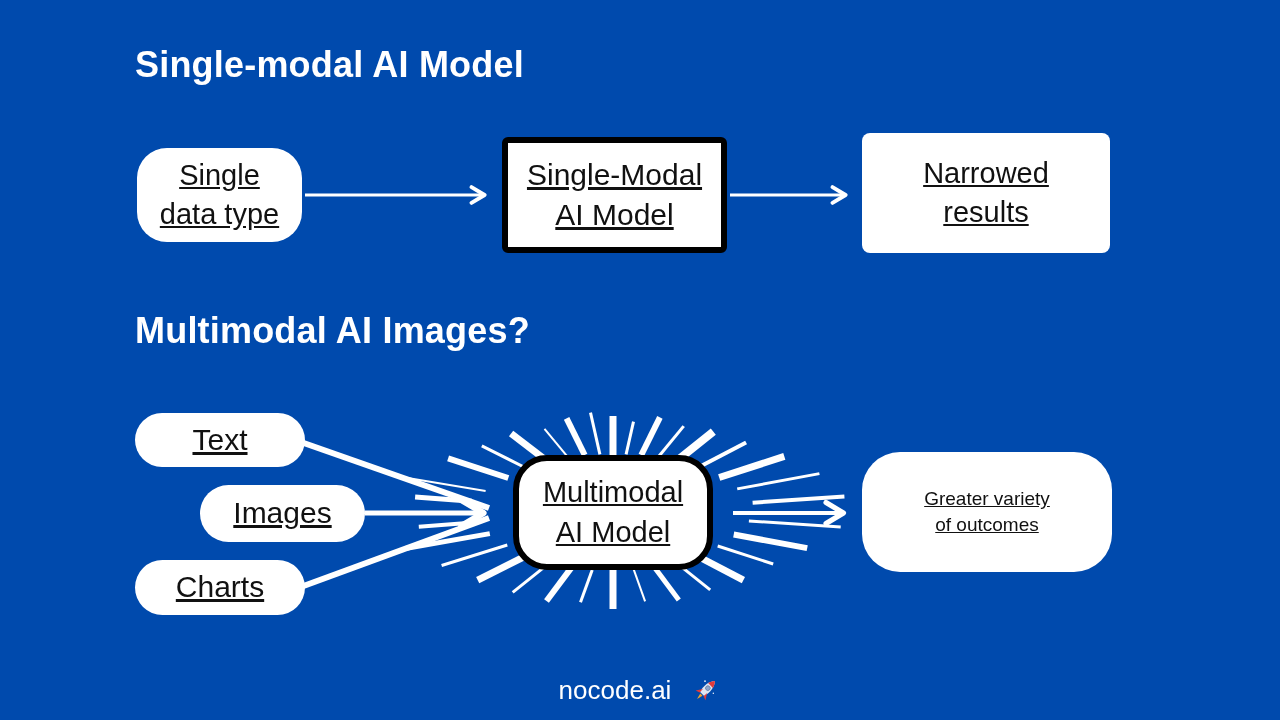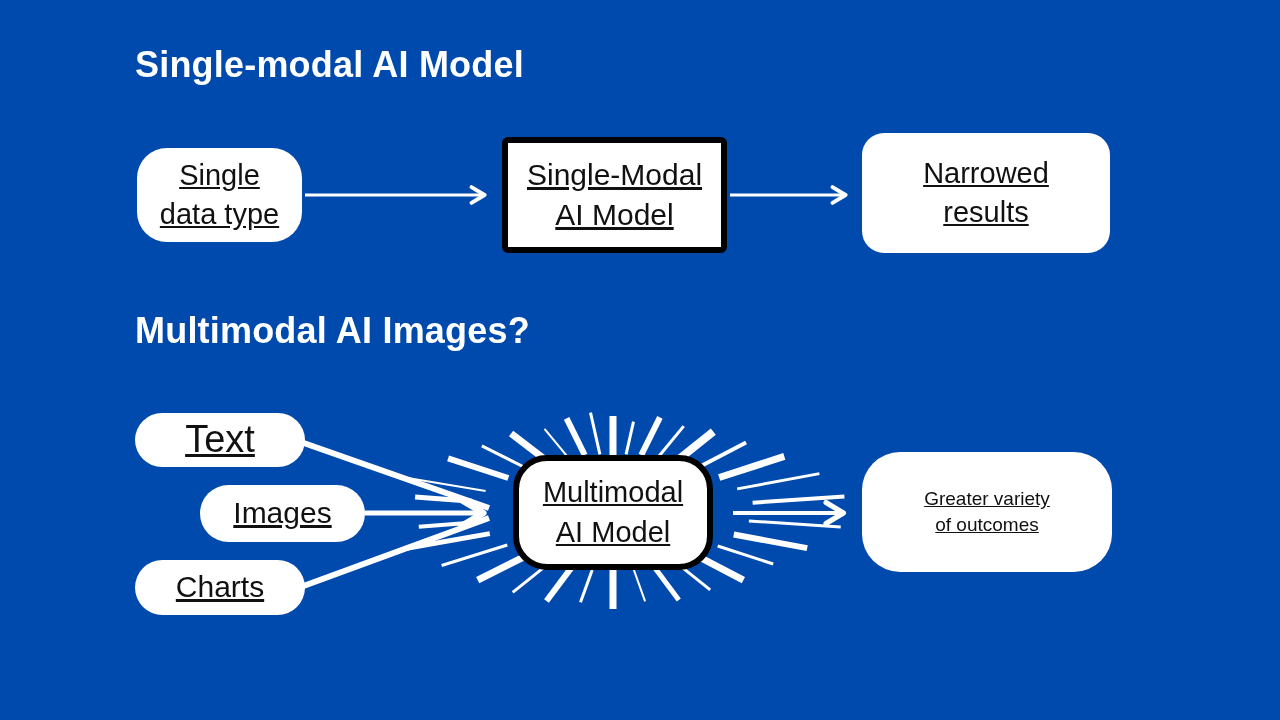--- a/index.html
+++ b/index.html
@@ -17,22 +17,22 @@
   .h2{left:135px;top:310px;}
   .node{
     position:absolute;background:var(--node-fill,#fff);color:var(--node-text,#111);
     display:flex;align-items:center;justify-content:center;text-align:center;
     white-space:pre-line;font-size:29px;line-height:1.35;box-sizing:border-box;
     z-index:3;
     text-decoration:underline;
   }
   .n-single-data{left:137px;top:148px;width:165px;height:94px;border-radius:30px;}
   .n-single-model{left:502px;top:137px;width:225px;height:116px;border-radius:6px;border:6px solid var(--node-border,#000);font-size:30px;}
-  .n-narrowed{left:862px;top:133px;width:248px;height:120px;border-radius:22px;}
-  .p-text{left:135px;top:413px;width:170px;height:54px;border-radius:27px;font-size:38px;}
+  .n-narrowed{left:862px;top:133px;width:248px;height:120px;border-radius:8px;}
+  .p-text{left:135px;top:413px;width:170px;height:54px;border-radius:27px;font-size:30px;}
   .p-images{left:200px;top:485px;width:165px;height:57px;border-radius:29px;font-size:30px;}
   .p-charts{left:135px;top:560px;width:170px;height:55px;border-radius:28px;font-size:30px;}
   .n-multi-model{left:513px;top:455px;width:200px;height:115px;border-radius:34px;border:6px solid var(--node-border,#000);}
   .n-outcomes{left:862px;top:452px;width:250px;height:120px;border-radius:38px;font-size:19px;}
   .starburst{position:absolute;left:398px;top:400px;width:440px;height:224px;overflow:visible;z-index:1;}
   .starburst line{stroke:var(--connector,#fff);}
   .arrows{position:absolute;left:0;top:0;width:1280px;height:720px;z-index:2;}
   .arrows line{stroke:var(--connector,#fff);fill:none;}
   .arrows marker path{stroke:var(--connector,#fff);fill:none;}
   .footer{
@@ -106,14 +106,29 @@
 
   <h1 class="heading h2">Multimodal AI Images?</h1>
   <div class="node p-text">Text</div>
   <div class="node p-charts">Charts</div>
   <div class="node p-images">Images</div>
   <div class="node n-multi-model">Multimodal
 AI Model</div>
   <div class="node n-outcomes">Greater variety
 of outcomes</div>
 
+  <div class="footer">
+    <span>nocode.ai</span>
+    <svg class="rocket" width="30" height="30" viewBox="0 0 32 32" aria-hidden="true">
+      <g transform="rotate(45 16 16)">
+        <path d="M16 2.5 C20.2 7 21.3 14.5 19.2 22 L12.8 22 C10.7 14.5 11.8 7 16 2.5 Z" fill="#dfe6f2"></path>
+        <path d="M16 2.5 C17.9 4.6 19 6.8 19.6 9.2 L12.4 9.2 C13 6.8 14.1 4.6 16 2.5 Z" fill="#e23b3b"></path>
+        <circle cx="16" cy="13.2" r="2.5" fill="#8fa6cc" stroke="#5f7aa6" stroke-width="0.8"></circle>
+        <path d="M12.9 17.5 L8.6 24.2 L13 22.6 Z" fill="#e23b3b"></path>
+        <path d="M19.1 17.5 L23.4 24.2 L19 22.6 Z" fill="#e23b3b"></path>
+        <path d="M14.3 23 L16 29.5 L17.7 23 Z" fill="#f7a325"></path>
+        <circle cx="8.5" cy="10" r="0.9" fill="#ffffff"></circle>
+        <circle cx="24" cy="13" r="0.7" fill="#ffffff"></circle>
+      </g>
+    </svg>
+  </div>
 
 </div>
 
 </body></html>

